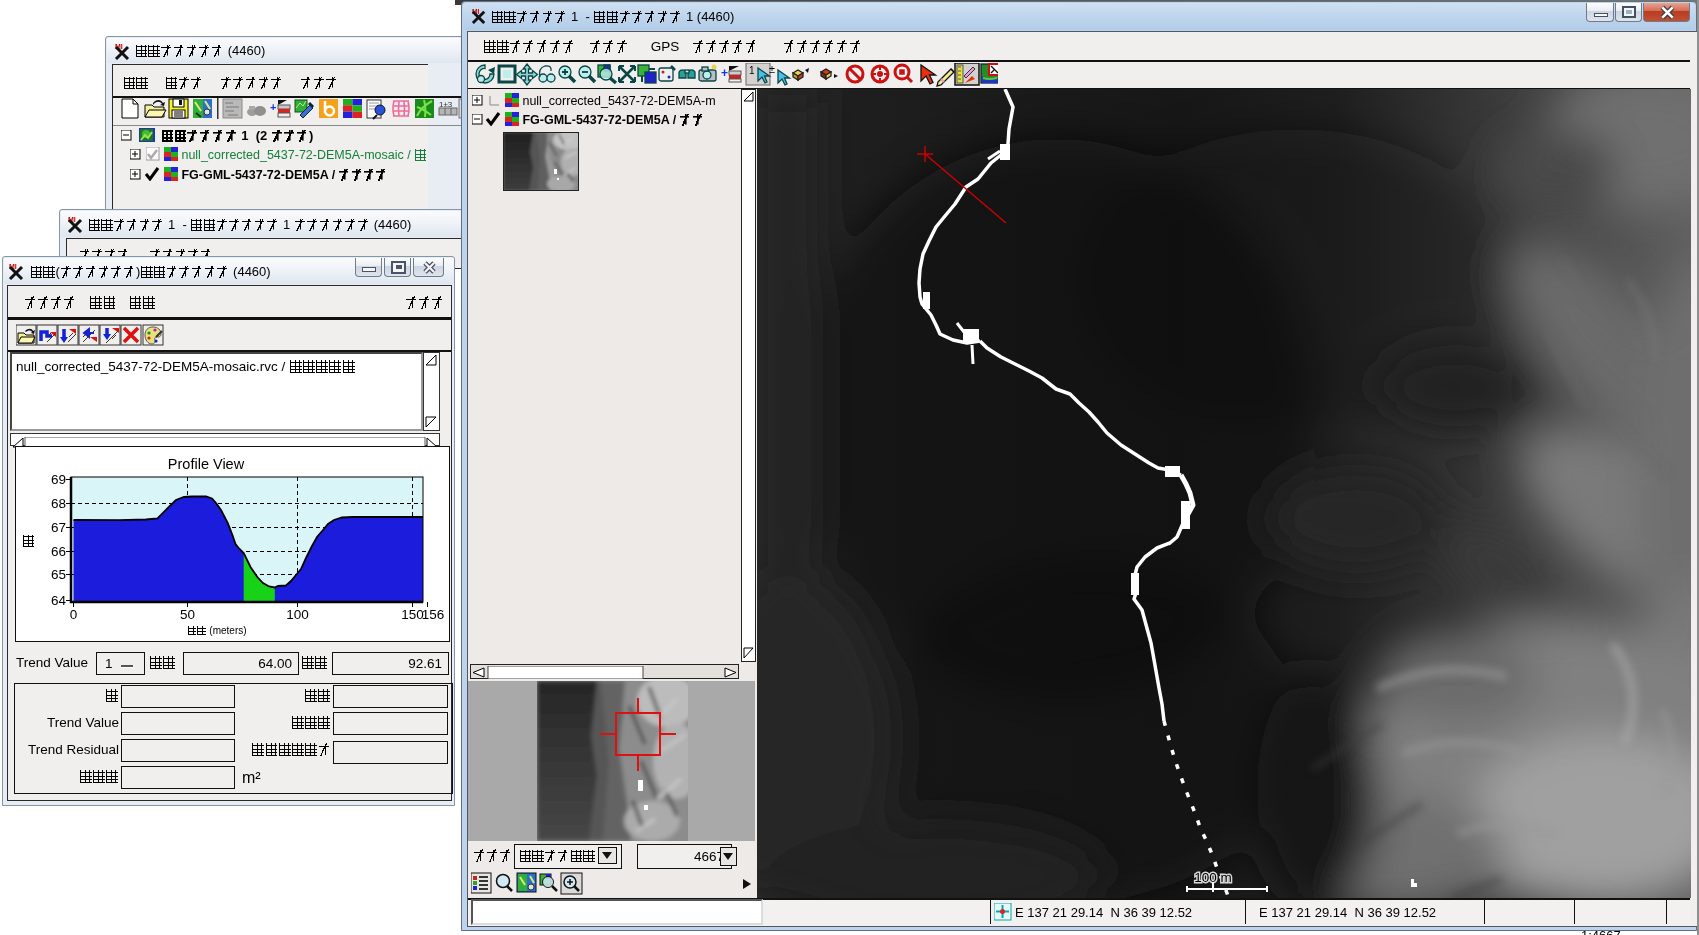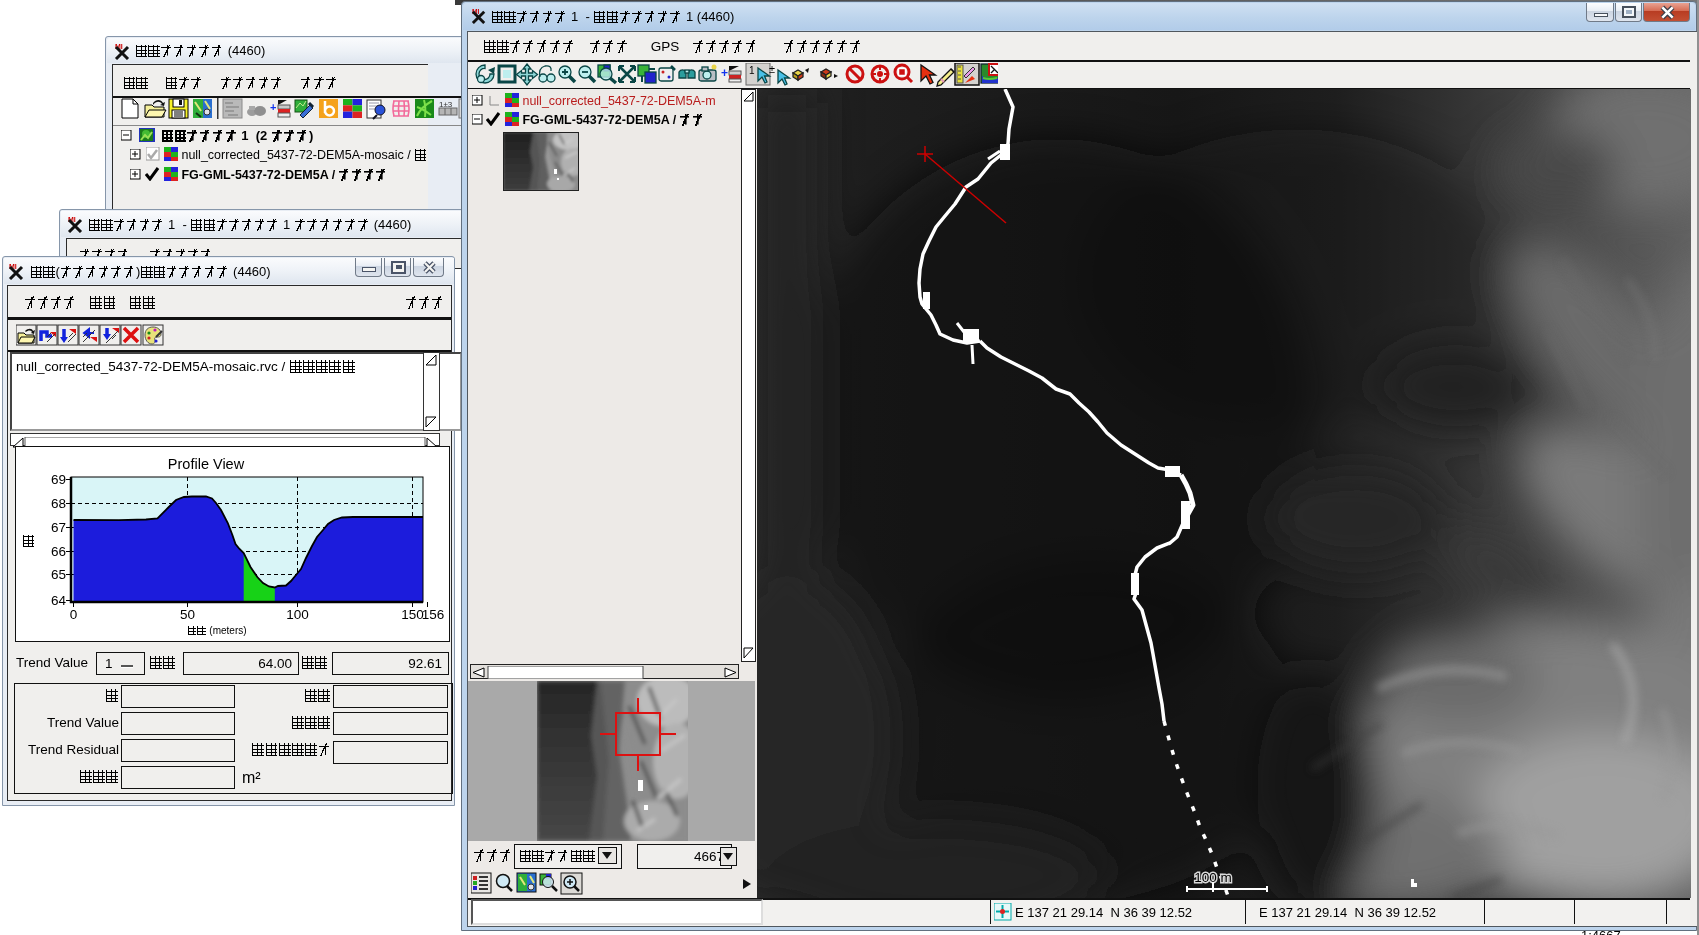--- a/index.html
+++ b/index.html
@@ -52,21 +52,21 @@
           <line x1="2" y1="5" x2="8" y2="5" stroke="#000"></line>
         </svg>
    <svg width="17" height="15" viewBox="0 0 17 15" style="vertical-align:-3px;margin-left:3px">
           <rect width="16" height="14" fill="#2233bb"></rect>
           <rect x="1" y="1" width="13" height="12" fill="#1a7a1a"></rect>
           <circle cx="7" cy="6" r="4" fill="#44bb33"></circle>
           <path d="M2 12 l4-5 3 3 4-6" stroke="#99e055" stroke-width="2" fill="none"></path>
         </svg>
    <span class="bold" style="margin-left:2px"><span class="j"></span><span class="j"></span><span class="k"></span><span class="k"></span><span class="k"></span><span class="k"></span> 1&nbsp;&nbsp;(2 <span class="k"></span><span class="k"></span><span class="k"></span>)</span>
   </div>
-  <div class="a" style="left:17px;top:82px;font-size:12.5px;color:#000000">
+  <div class="a" style="left:17px;top:82px;font-size:12.5px;color:#15803d">
    <svg width="11" height="11" viewBox="0 0 11 11" style="vertical-align:-1px">
           <rect x="0" y="0" width="10" height="10" fill="#fff" stroke="#000"></rect>
           <line x1="2" y1="5" x2="8" y2="5" stroke="#000"></line>
           <line x1="5" y1="2" x2="5" y2="8" stroke="#000"></line>
         </svg>
    <svg width="14" height="14" viewBox="0 0 14 14" style="vertical-align:-2px;margin-left:2px">
           <rect width="13" height="13" fill="#fff" stroke="#999"></rect>
           <path d="M2 7 l3 4 6-8" stroke="#aaa" stroke-width="2.5" fill="none"></path>
         </svg>
    <svg width="14" height="14" viewBox="0 0 14 14" style="vertical-align:-2px">
@@ -275,21 +275,21 @@
           <path d="M10 2 c5 0 8 3 8 7 0 3-2 3-4 3 -2 0-3 1-2 3 1 2-1 4-3 4 -4 0-7-4-7-9 0-5 3-8 8-8z" fill="#e8e27a" stroke="#555"></path>
           <circle cx="6" cy="8" r="1.6" fill="#178a17"></circle>
           <circle cx="12" cy="5" r="1.6" fill="#c018c0"></circle>
           <circle cx="6" cy="13" r="1.6" fill="#cc2020"></circle>
           <circle cx="13" cy="16" r="1.6" fill="#2020cc"></circle>
           <path d="M13 12 l6-6" stroke="#333" stroke-width="2"></path>
         </g>
   </svg>
   <div class="a" style="left:0;top:64px;width:443px;height:1.5px;background:#111"></div>
 
-  <div class="a" style="left:2px;top:66px;width:452px;height:79px;background:#fff;border:2px solid;border-color:#444 #999 #999 #444">
+  <div class="a" style="left:2px;top:66px;width:413px;height:79px;background:#fff;border:2px solid;border-color:#444 #999 #999 #444">
    <div class="a" style="left:4px;top:5px;font-size:13.5px;white-space:nowrap">null_corrected_5437-72-DEM5A-mosaic.rvc / <span class="j"></span><span class="j"></span><span class="j"></span><span class="j"></span><span class="j"></span></div>
   </div>
   <div class="a" style="left:415px;top:66px;width:17px;height:79px;background:#fff;border:1px solid #333">
    <svg width="15" height="77" viewBox="0 0 15 77">
           <path d="M2 12 L12 12 12 2z" fill="#fff" stroke="#000"></path>
           <path d="M2 64 L12 64 2 74z" fill="#fff" stroke="#000"></path>
         </svg>
   </div>
 
   <div class="a" style="left:2px;top:147px;width:430px;height:13px;background:#fff;border:1px solid #333">
@@ -523,21 +523,21 @@
             <rect x="8" y="0" width="11" height="11" fill="#fff" stroke="#cc1111" stroke-width="2"></rect>
             <path d="M10 2 l7 7 M10 9 l4-4" stroke="#111"></path>
             <path d="M1 12 q5 4 17 2 v5 h-17z" fill="#2233cc" stroke="none"></path>
             <path d="M2 14 q6 2 14 0" stroke="#55cc33" stroke-width="2" fill="none"></path>
           </g>
    </g>
   </svg>
   <div class="a" style="left:0;top:56px;width:1222px;height:1.5px;background:#111"></div>
 
   <div class="a" style="left:0;top:57px;width:289px;height:809px;background:#edeae7"></div>
-  <div class="a" style="left:4px;top:61px;font-size:12.5px;color:#b91c1c;white-space:nowrap;width:270px;overflow:hidden">
+  <div class="a" style="left:4px;top:61px;font-size:12.5px;color:#000000;white-space:nowrap;width:270px;overflow:hidden">
    <svg width="11" height="11" viewBox="0 0 11 11" style="vertical-align:-1px">
           <rect x="0" y="0" width="10" height="10" fill="#fff" stroke="#000"></rect>
           <line x1="2" y1="5" x2="8" y2="5" stroke="#000"></line>
           <line x1="5" y1="2" x2="5" y2="8" stroke="#000"></line>
         </svg>
    <svg width="13" height="13" viewBox="0 0 13 13" style="vertical-align:-2px;margin-left:2px">
           <path d="M2 2 v9 h9" stroke="#888" fill="none"></path>
         </svg>
    <svg width="14" height="14" viewBox="0 0 14 14" style="vertical-align:-2px">
           <rect width="7" height="5" x="0" y="0" fill="#1db31d"></rect>

